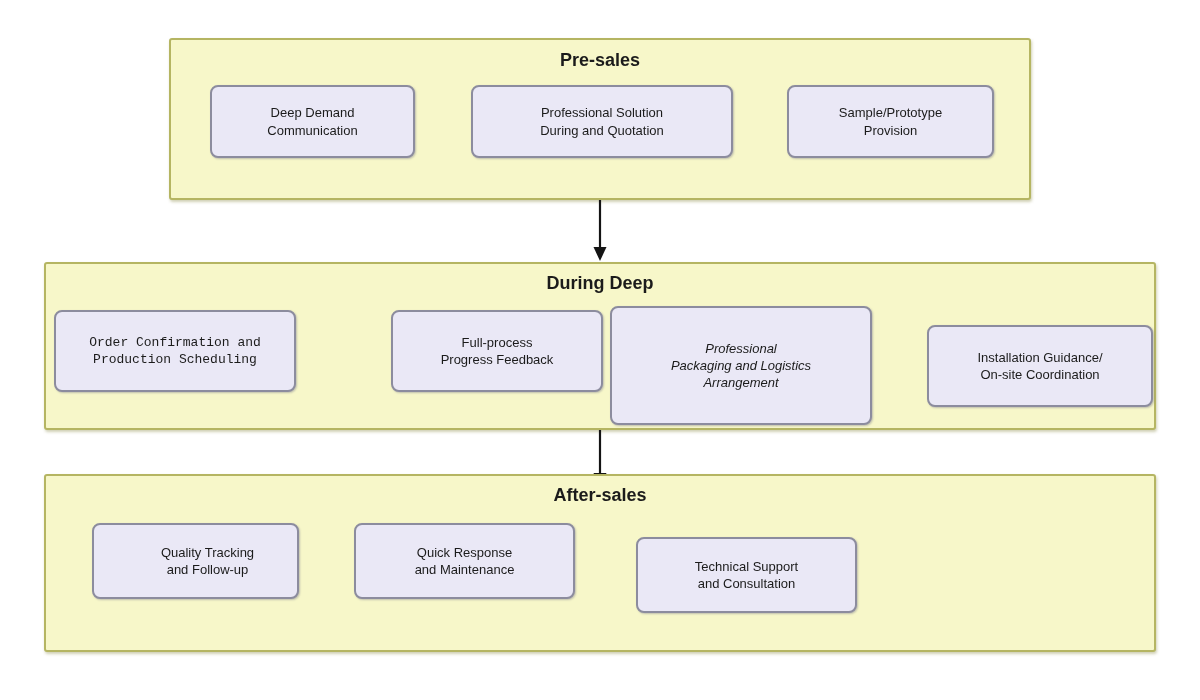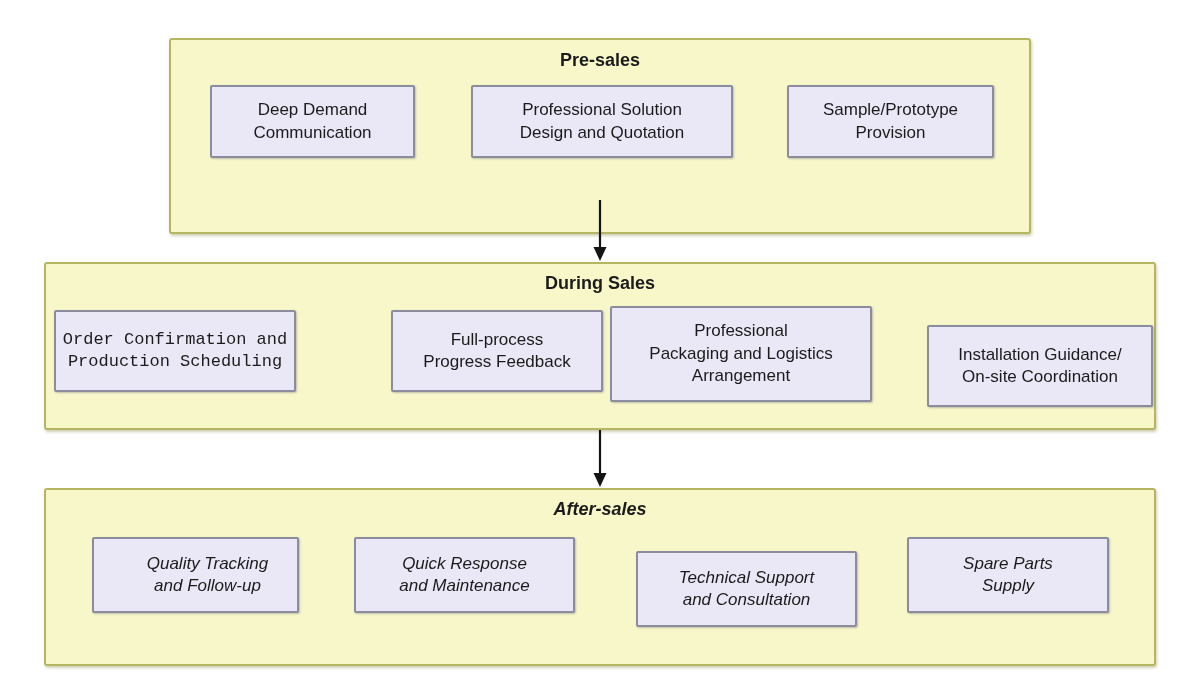--- a/index.html
+++ b/index.html
@@ -38,80 +38,78 @@
     text-align: center;
     font-size: 18px;
     font-weight: 700;
     color: var(--text-color);
   }
 
   .process-box {
     position: absolute;
     background: var(--box-fill);
     border: 2px solid var(--box-border);
-    border-radius: 2px;
+    border-radius: 8px;
     box-shadow: 1px 1px 2px rgba(110, 110, 135, 0.4);
     display: flex;
     align-items: center;
     justify-content: center;
     text-align: center;
     white-space: pre-line;
-    font-size: 17px;
+    font-size: 13px;
     line-height: 1.32;
     color: var(--text-color);
   }
 
   .flow-arrow {
     position: absolute;
     width: 16px;
   }
 </style>
 </head>
 <body>
 
 <div class="canvas">
 
-  <div class="stage" style="left:169px; top:38px; width:862px; height:196px;">
+  <div class="stage" style="left:169px; top:38px; width:862px; height:162px;">
     <div class="stage-title" style="top:10px;">Pre-sales</div>
     <div class="process-box" style="left:39px; top:45px; width:205px; height:73px;">Deep Demand
 Communication</div>
     <div class="process-box" style="left:300px; top:45px; width:262px; height:73px;">Professional Solution
-Design and Quotation</div>
+During and Quotation</div>
     <div class="process-box" style="left:616px; top:45px; width:207px; height:73px;">Sample/Prototype
 Provision</div>
   </div>
 
   <svg class="flow-arrow" style="left:592px; top:200px; height:62px;" viewBox="0 0 16 62">
     <line x1="8" y1="0" x2="8" y2="48" style="stroke:var(--arrow-color); stroke-width:2.2;"></line>
     <polygon points="1.5,47 14.5,47 8,61" style="fill:var(--arrow-color);"></polygon>
   </svg>
 
   <div class="stage" style="left:44px; top:262px; width:1112px; height:168px;">
-    <div class="stage-title" style="top:9px;">During Sales</div>
+    <div class="stage-title" style="top:9px;">During Deep</div>
     <div class="process-box" style="left:8px; top:46px; width:242px; height:82px;font-family:Liberation Mono, monospace;">Order Confirmation and
 Production Scheduling</div>
     <div class="process-box" style="left:301px; top:46px; width:212px; height:82px;margin-left:44px;">Full-process
 Progress Feedback</div>
-    <div class="process-box" style="left:564px; top:42px; width:262px; height:96px;">Professional
+    <div class="process-box" style="left:564px; top:42px; width:262px; height:119px;font-style:italic;">Professional
 Packaging and Logistics
 Arrangement</div>
     <div class="process-box" style="left:881px; top:61px; width:226px; height:82px;">Installation Guidance/
 On-site Coordination</div>
   </div>
 
   <svg class="flow-arrow" style="left:592px; top:430px; height:58px;" viewBox="0 0 16 58">
     <line x1="8" y1="0" x2="8" y2="44" style="stroke:var(--arrow-color); stroke-width:2.2;"></line>
     <polygon points="1.5,43 14.5,43 8,57" style="fill:var(--arrow-color);"></polygon>
   </svg>
 
-  <div class="stage" style="left:44px; top:488px; width:1112px; height:178px;font-style:italic;">
+  <div class="stage" style="left:44px; top:474px; width:1112px; height:178px;">
     <div class="stage-title" style="top:9px;">After-sales</div>
     <div class="process-box" style="left:46px; top:47px; width:207px; height:76px;padding-left:24px;">Quality Tracking
 and Follow-up</div>
     <div class="process-box" style="left:308px; top:47px; width:221px; height:76px;">Quick Response
 and Maintenance</div>
     <div class="process-box" style="left:590px; top:47px; width:221px; height:76px;margin-top:14px;">Technical Support
 and Consultation</div>
-    <div class="process-box" style="left:861px; top:47px; width:202px; height:76px;">Spare Parts
-Supply</div>
   </div>
 
 </div>
 
 </body></html>

